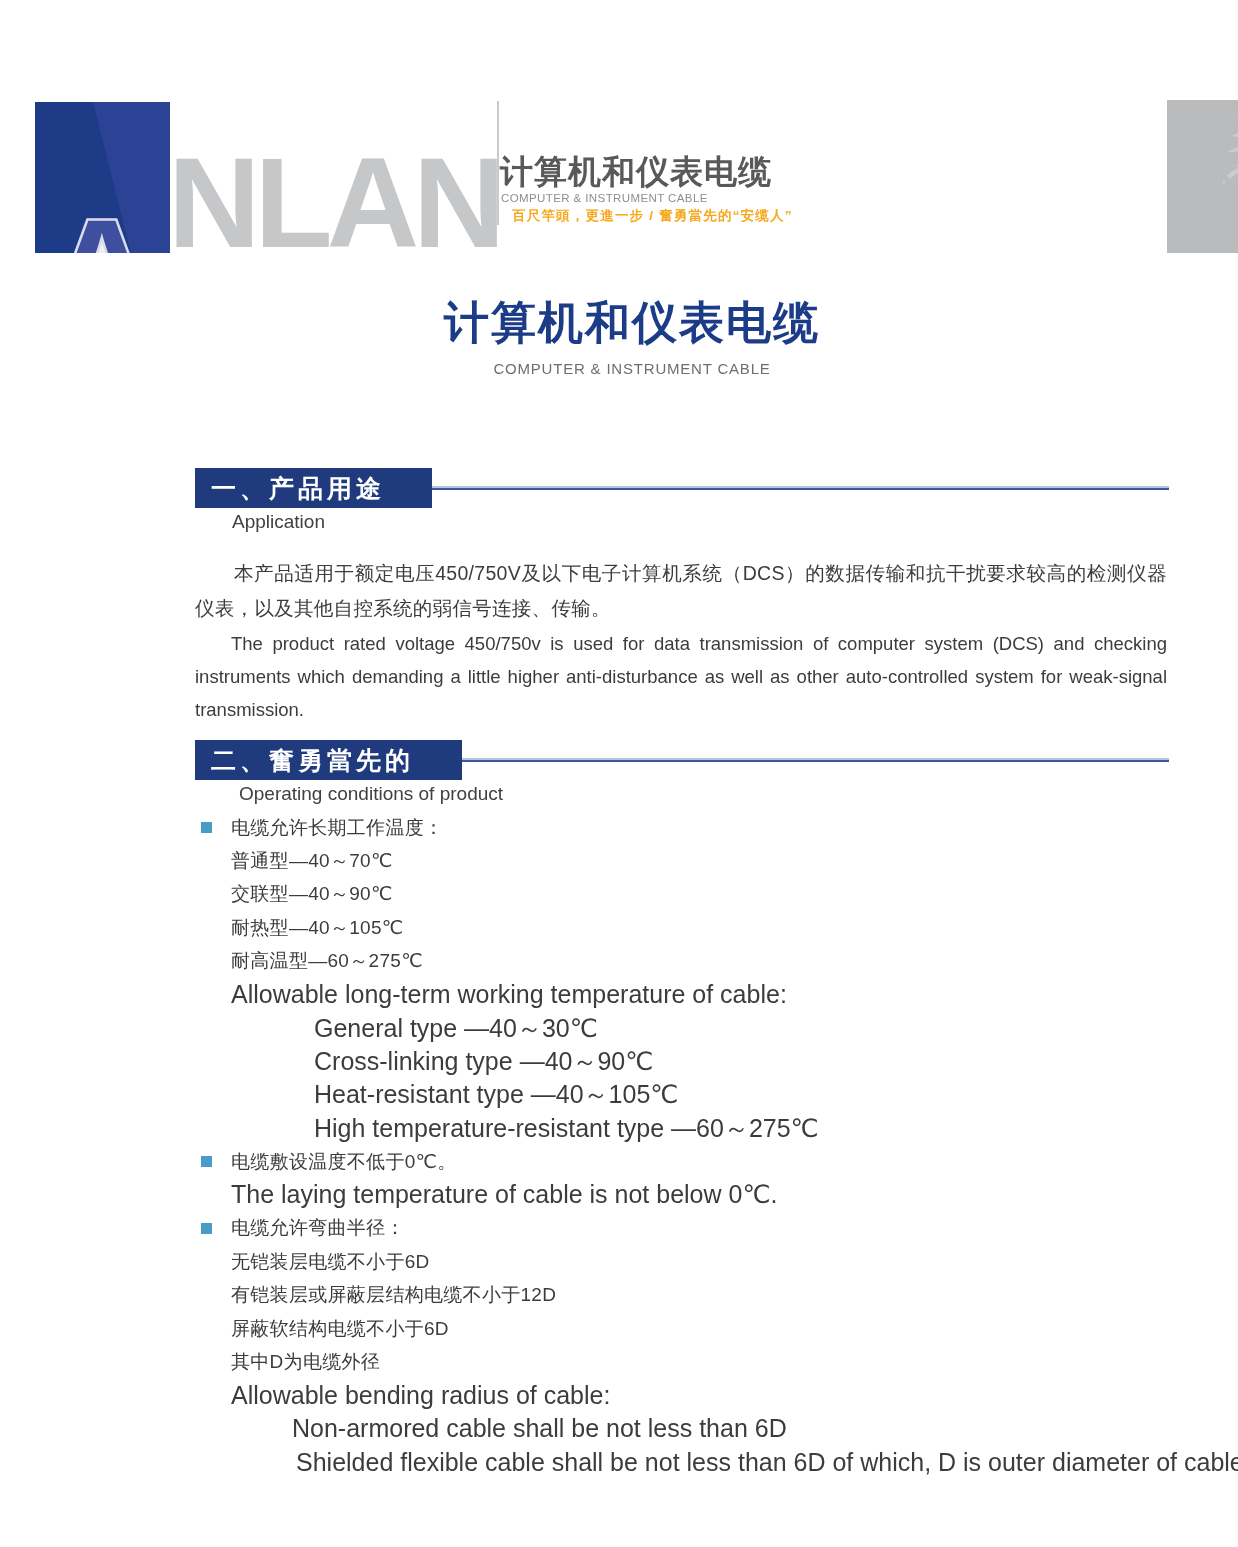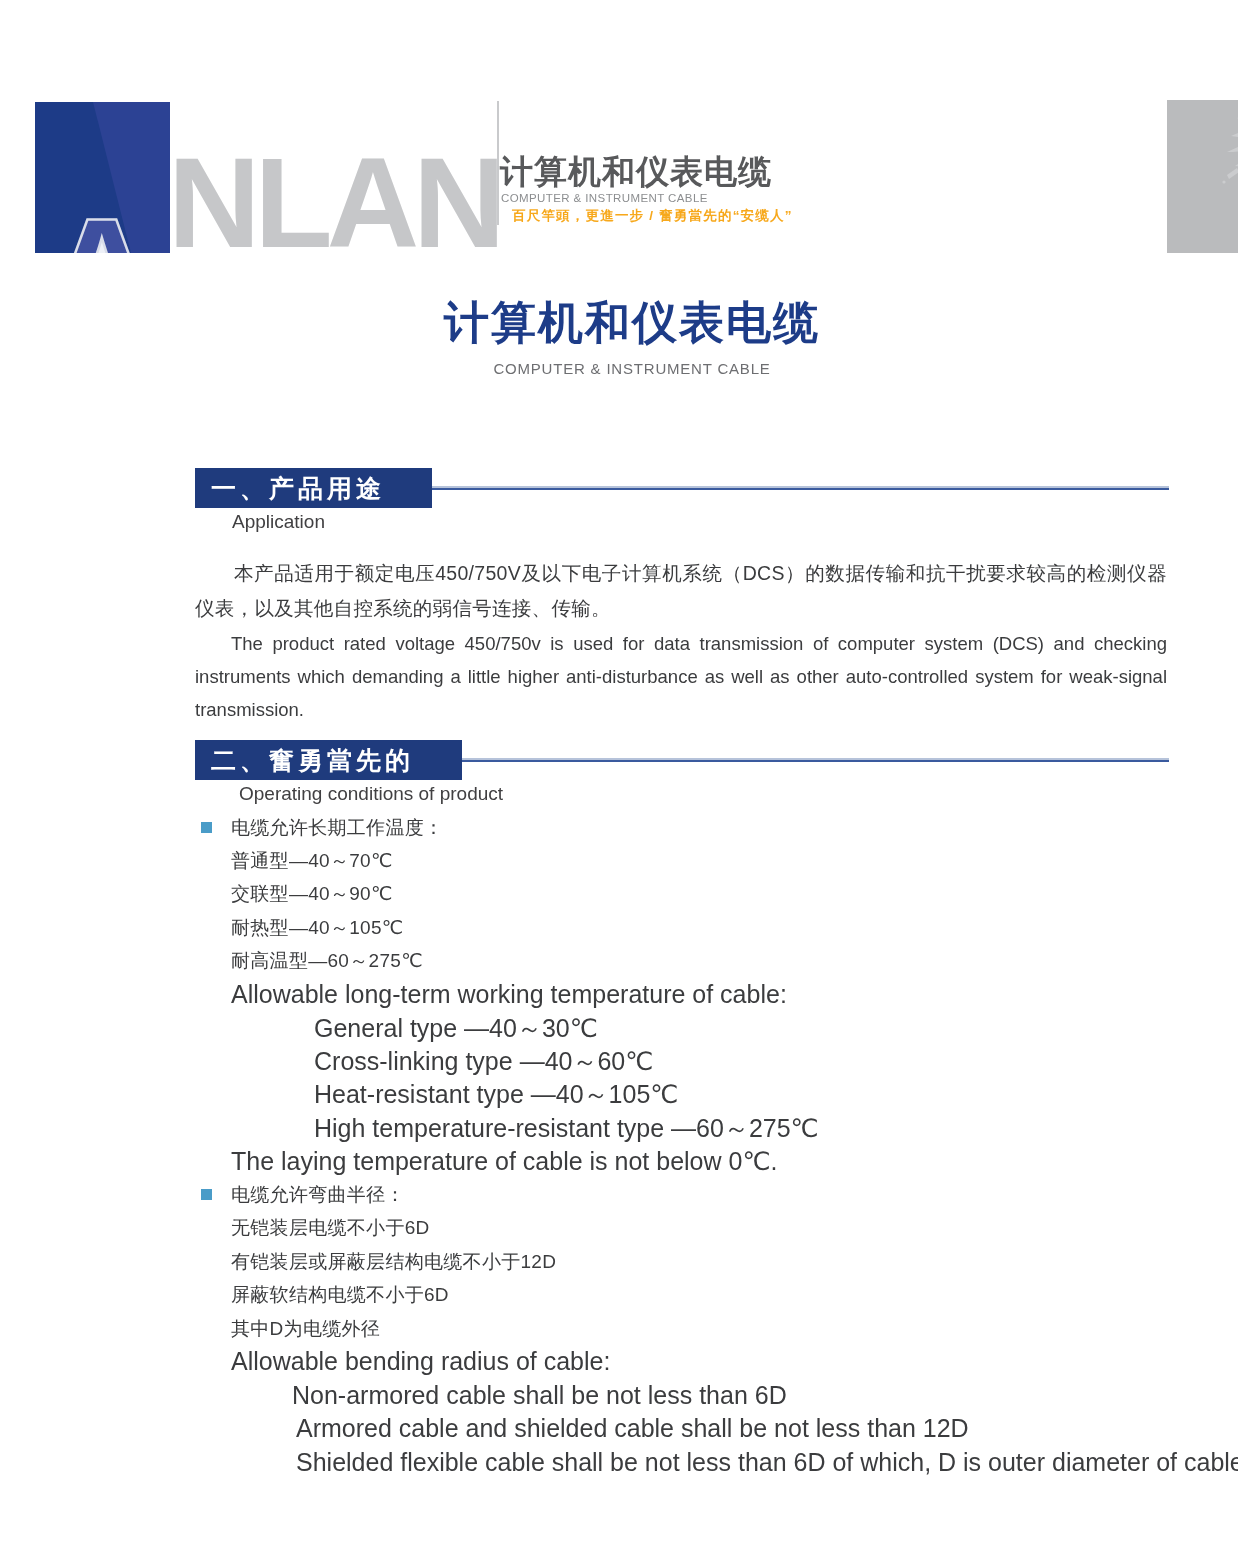--- a/index.html
+++ b/index.html
@@ -123,29 +123,33 @@
     <div class="line">
         <span class="txt">耐高温型—60～275℃</span>
       </div>
     <div class="line en">
         <span class="txt">Allowable long-term working temperature of cable:</span>
       </div>
     <div class="line en lvl2">
         <span class="txt">General type —40～30℃</span>
       </div>
     <div class="line en lvl2">
-        <span class="txt">Cross-linking type —40～60℃</span>
+        <span class="txt">Cross-linking type —40～90℃</span>
       </div>
     <div class="line en lvl2">
         <span class="txt">Heat-resistant type —40～105℃</span>
       </div>
     <div class="line en lvl2">
         <span class="txt">High temperature-resistant type —60～275℃</span>
       </div>
 
+    <div class="line">
+      <span class="sq"></span>
+      <span class="txt">电缆敷设温度不低于0℃。</span>
+    </div>
     <div class="line en">
         <span class="txt">The laying temperature of cable is not below 0℃.</span>
       </div>
 
     <div class="line">
       <span class="sq"></span>
       <span class="txt">电缆允许弯曲半径：</span>
     </div>
     <div class="line">
         <span class="txt">无铠装层电缆不小于6D</span>
@@ -159,21 +163,18 @@
     <div class="line">
         <span class="txt">其中D为电缆外径</span>
       </div>
     <div class="line en">
         <span class="txt">Allowable bending radius of cable:</span>
       </div>
     <div class="line en lvl3a">
         <span class="txt">Non-armored cable shall be not less than 6D</span>
       </div>
     <div class="line en lvl3b">
-        <span class="txt">Armored cable and shielded cable shall be not less than 12D</span>
-      </div>
-    <div class="line en lvl3b">
         <span class="txt">Shielded flexible cable shall be not less than 6D of which, D is outer diameter of cable</span>
       </div>
 
   </div>
 
 </div>
 
 </body></html>

